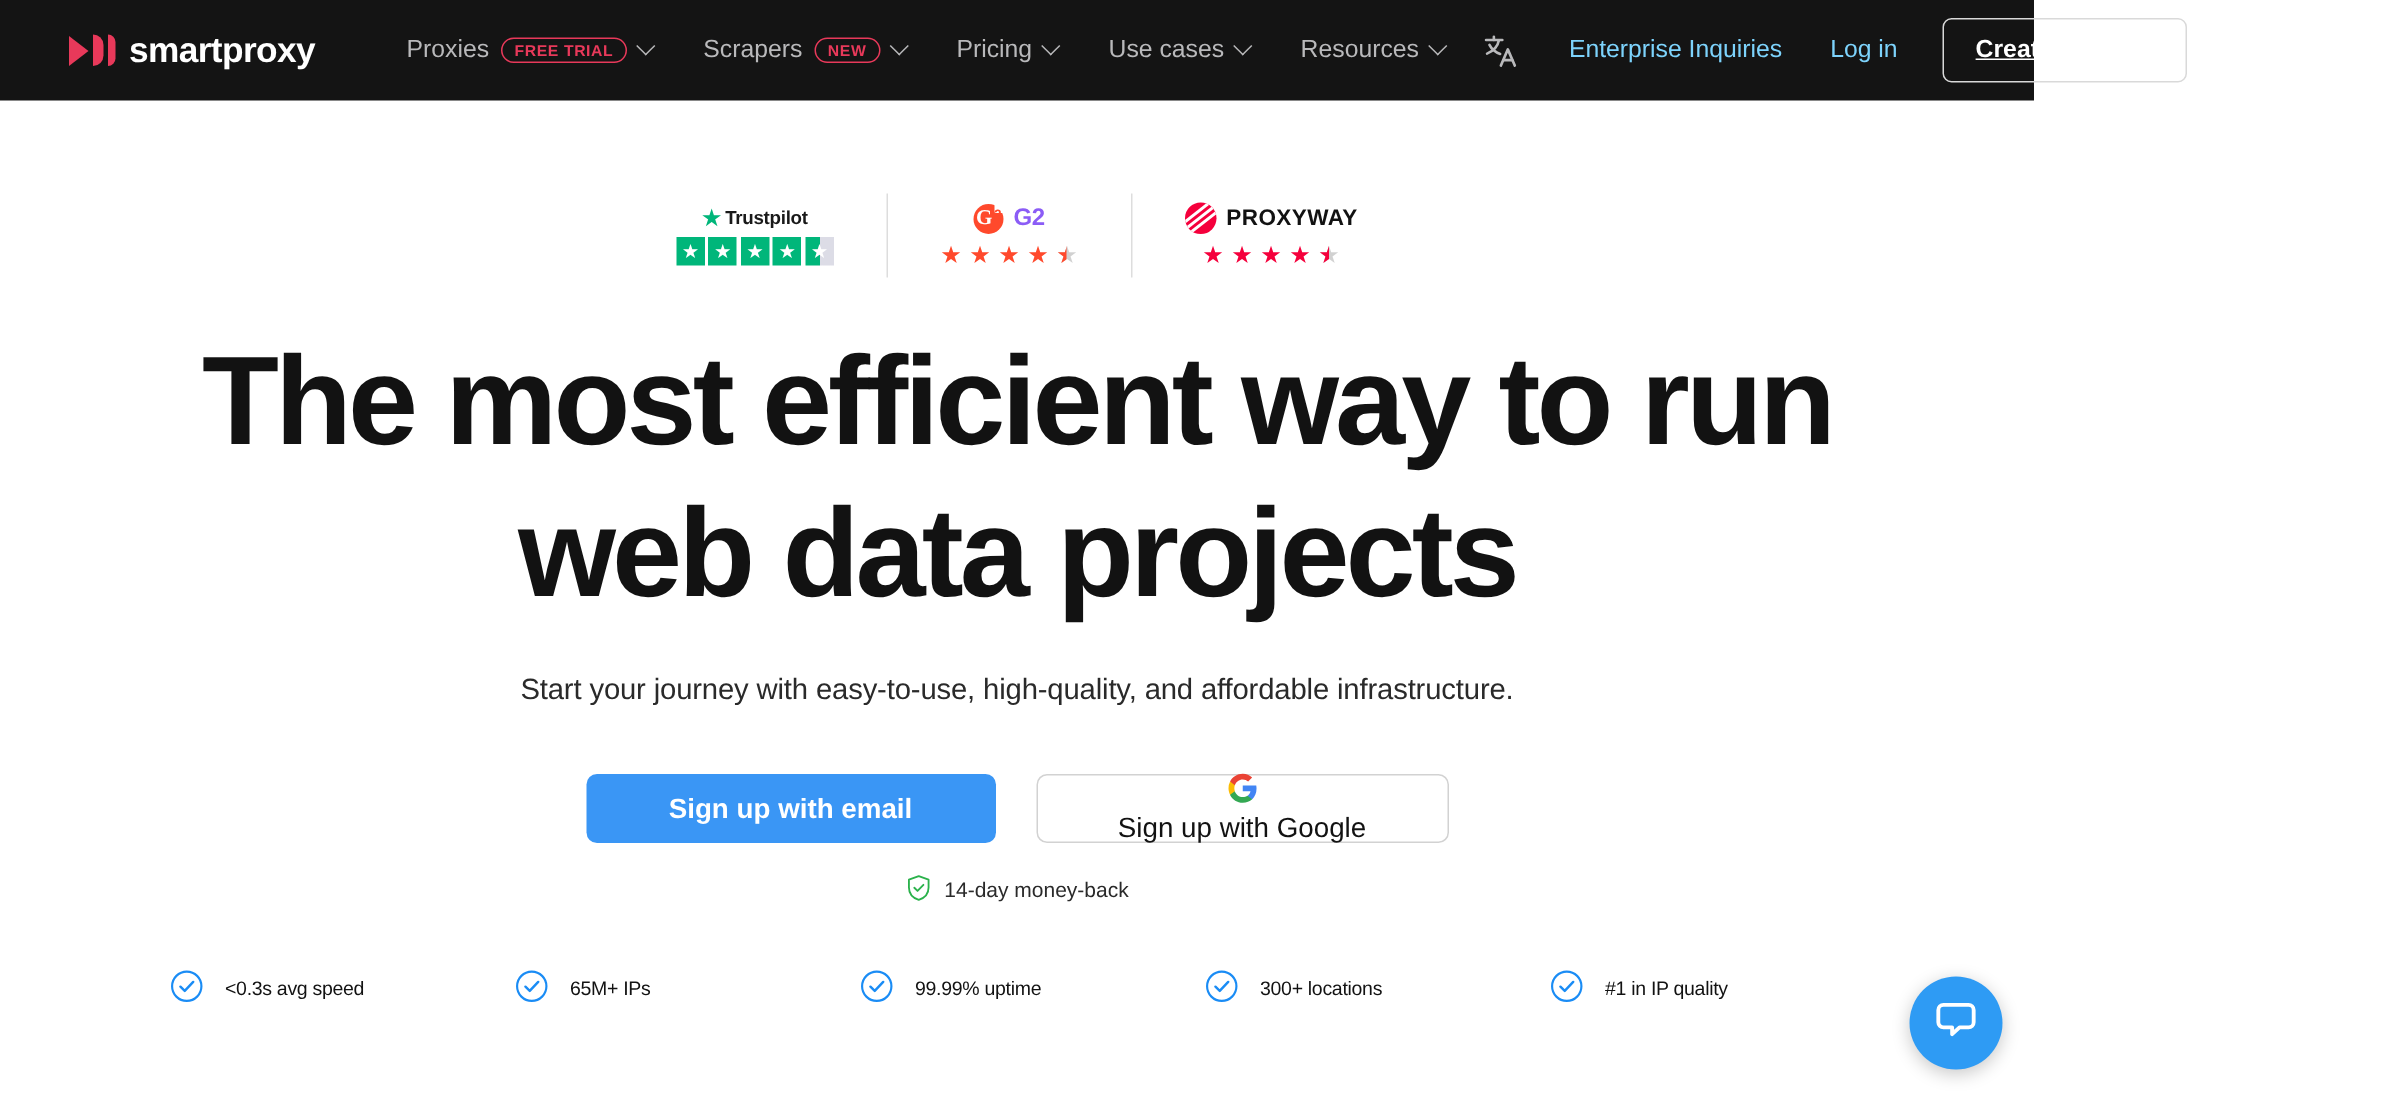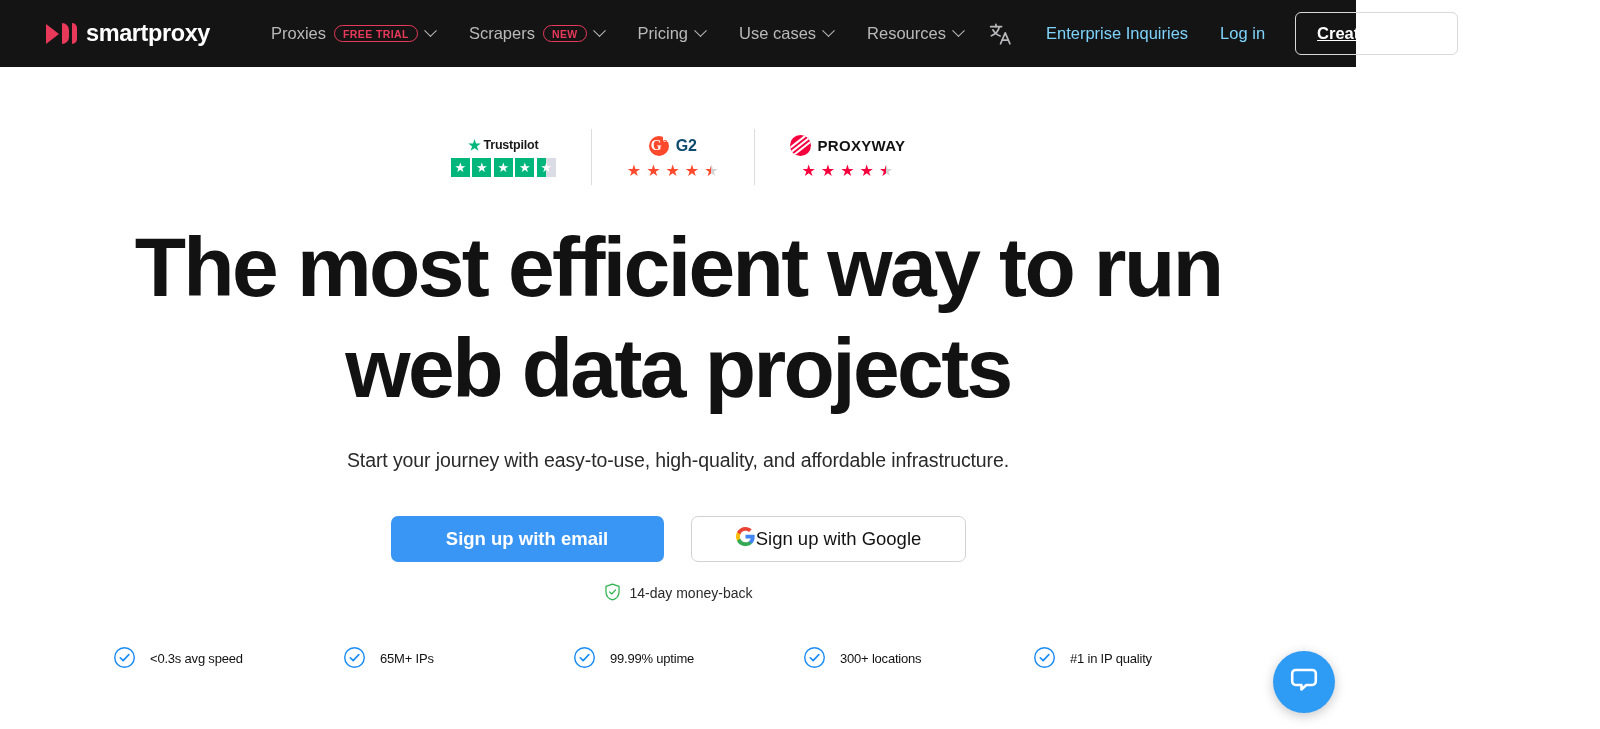--- a/index.html
+++ b/index.html
@@ -157,21 +157,21 @@
     content: ""; position: absolute;
     width: 8px; height: 8px; background: #fff; border-radius: 1px;
     right: -2px; top: -2px;
   }
   .g2-logo span { position: relative; z-index: 2; }
   .g2-sup {
     position: absolute; right: -1px; top: -3px; z-index: 3;
     color: #ff492c; font-size: 9px; font-weight: 700;
     font-family: "Liberation Sans", sans-serif;
   }
-  .brand-name { font-size: 16px; font-weight: 700; color: #0c4a6e; letter-spacing: -0.2px; }
+  .brand-name { font-size: 16px; font-weight: 700; color: #8b5cf6; letter-spacing: -0.2px; }
   .pw-name { font-size: 15px; font-weight: 700; color: #121212; letter-spacing: 0.3px; }
   .pw-logo {
     width: 21px; height: 21px; border-radius: 50%;
     background: #f5003c; position: relative; overflow: hidden;
   }
   .pw-logo i {
     position: absolute; left: -6px; top: 4px;
     width: 32px; height: 1.6px; background: #fff;
     transform: rotate(-38deg);
   }
@@ -226,21 +226,21 @@
   .btn-google {
     background: #fff;
     border: 1px solid #d2d2d2;
     border-radius: 7px;
     font-family: inherit;
     font-size: 18.5px;
     color: #121212;
     width: 275px;
     height: 46px;
     cursor: pointer;
-    display: flex; align-items: center; justify-content: center; 
+    display: flex; align-items: center; justify-content: center;  flex-direction: column;
   }
 
   .guarantee {
     margin-top: 21px;
     display: flex; align-items: center; justify-content: center; gap: 9px;
     font-size: 14px; color: #2a2a2a;
   }
 
   
   .features {

